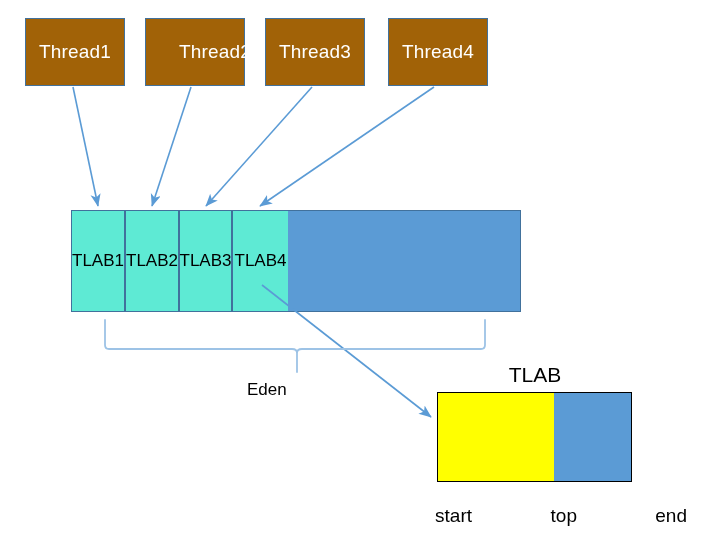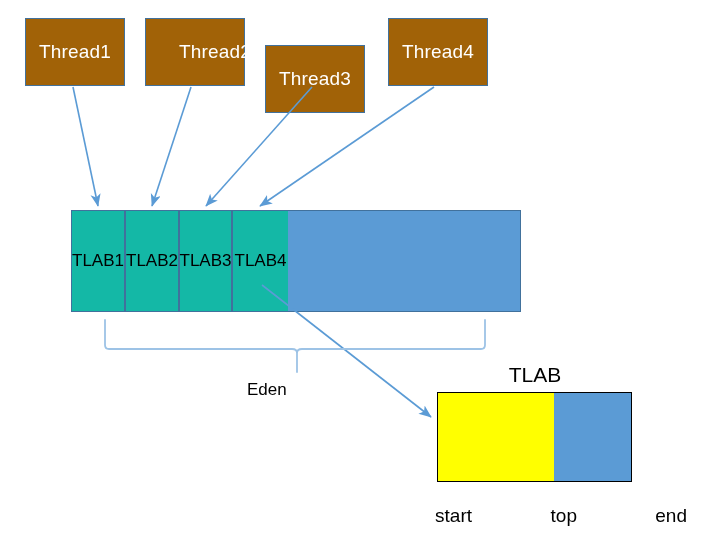--- a/index.html
+++ b/index.html
@@ -43,21 +43,21 @@
     top: 210px;
     width: 450px;
     height: 102px;
     box-sizing: border-box;
     border: 1px solid #41719C;
     background: #5B9BD5;
     display: flex;
     align-items: stretch;
   }
   .tlab-cell {
-    background: #14b8a6;
+    background: #5eead4;
     box-sizing: border-box;
     border-right: 2px solid #41719C;
     display: flex;
     align-items: center;
     justify-content: center;
     color: #000000;
     font-size: 17px;
   }
   .eden-free {
     flex: 1 1 auto;
@@ -112,21 +112,21 @@
 <body>
 
 <div id="canvas">
 
   <div class="thread-box" style="left:25px; top:18px; width:100px; height:68px;">
     <span>Thread1</span>
   </div>
   <div class="thread-box" style="left:145px; top:18px; width:100px; height:68px;padding-left:40px;">
     <span>Thread2</span>
   </div>
-  <div class="thread-box" style="left:265px; top:18px; width:100px; height:68px;margin-top:27px;">
+  <div class="thread-box" style="left:265px; top:18px; width:100px; height:68px;">
     <span>Thread3</span>
   </div>
   <div class="thread-box" style="left:388px; top:18px; width:100px; height:68px;">
     <span>Thread4</span>
   </div>
 
   <div class="eden-bar">
     <div class="tlab-cell" style="width:54px;">
       <span>TLAB1</span>
     </div>

